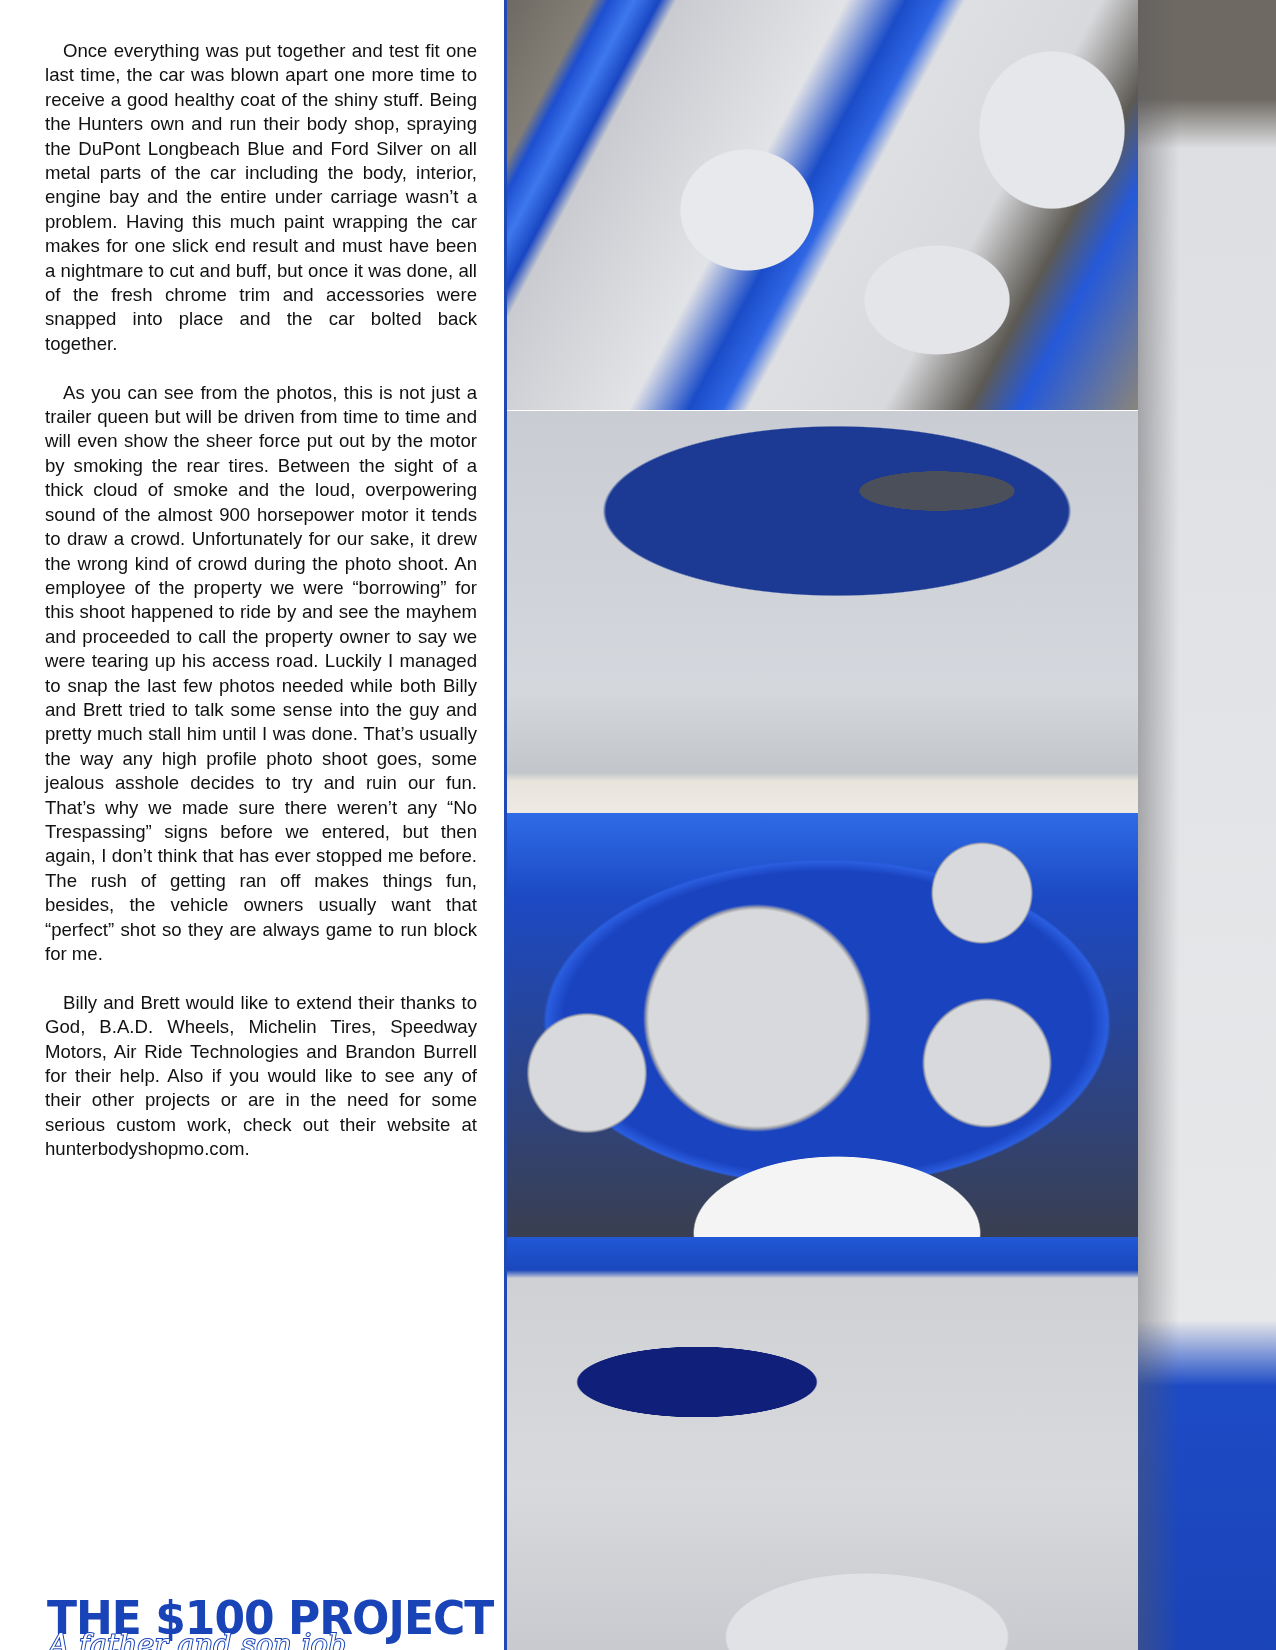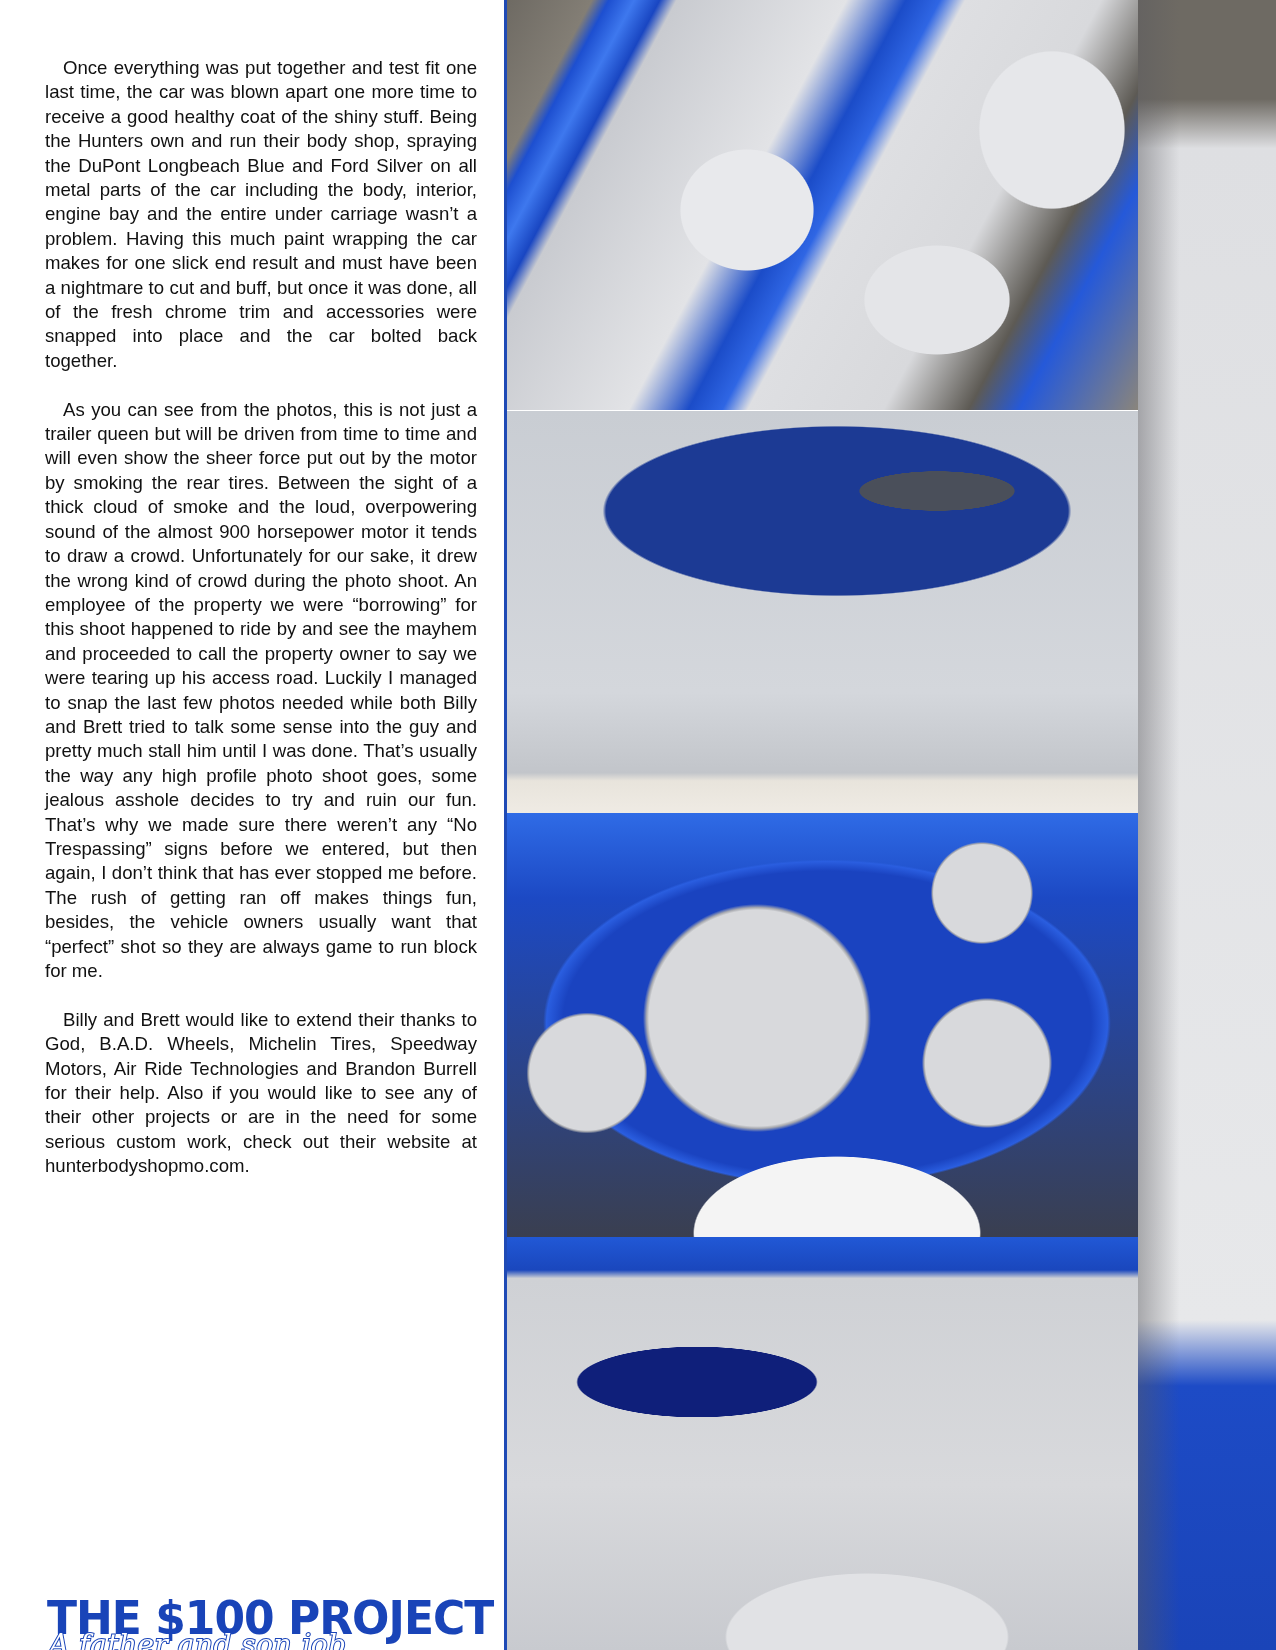--- a/index.html
+++ b/index.html
@@ -1,17 +1,17 @@
 <!DOCTYPE html>
 <html><head>
 <meta charset="utf-8">
 <style>
   html, body { margin:0; padding:0; }
   body { width:1276px; height:1650px; position:relative; overflow:hidden; background:#ffffff; font-family:"Liberation Sans", sans-serif; }
-  .text-col { position:absolute; left:45px; top:56px; width:432px; color:#111; font-size:18.6px; line-height:24.4px; text-align:justify; }
+  .text-col { position:absolute; left:45px; top:39px; width:432px; color:#111; font-size:18.6px; line-height:24.4px; text-align:justify; }
   .text-col p { margin:0 0 24.4px 0; text-indent:18px; }
   .divider { position:absolute; left:504px; top:0; width:3px; height:1650px; background:#1f4ab5; }
   .photo { position:absolute; left:507px; width:631px; overflow:hidden; }
   .p1 { top:0; height:410px; background:
       radial-gradient(ellipse 120px 90px at 430px 300px, #e4e5e8 60%, transparent 61%),
       radial-gradient(ellipse 110px 100px at 240px 210px, #e8e9ec 60%, transparent 61%),
       radial-gradient(ellipse 120px 130px at 545px 130px, #e6e7ea 60%, transparent 61%),
       linear-gradient(118deg, #6e6a63 0%, #837e75 10%, #1d4fd0 12%, #3e78ee 15%, #1946c2 18%, #c9cbd0 20%, #e2e3e6 40%, #1b4cc8 47%, #2f66e4 51%, #dedfe2 54%, #d8d9dc 70%, #5d5a54 80%, #2559d9 86%, #8a857c 100%); }
   .p2 { top:411px; height:402px; background:
       radial-gradient(ellipse 110px 28px at 430px 80px, #4a4f5a 70%, transparent 71%),

